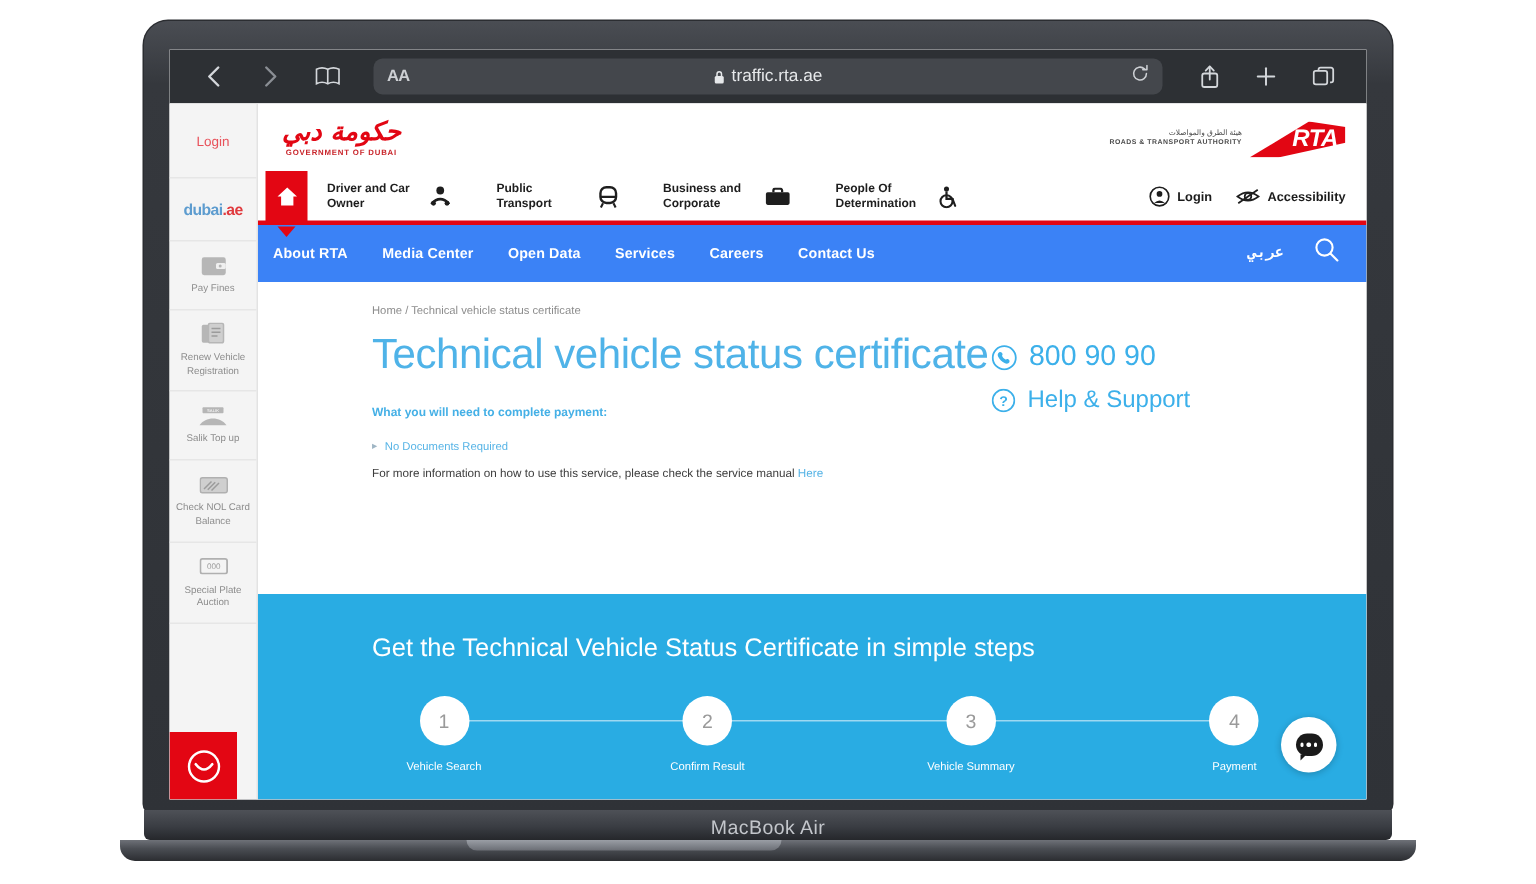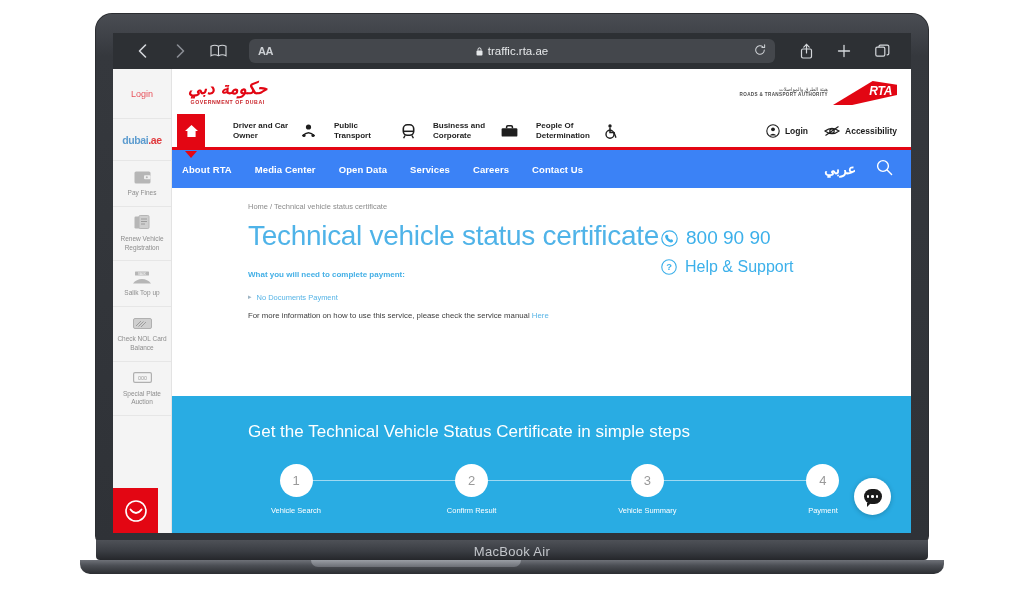--- a/index.html
+++ b/index.html
@@ -128,58 +128,58 @@
   .rta-ar { text-align: right; line-height: 1.25; }
   .rta-ar .l1 { font-size: 5px; color: #4c4c4c; letter-spacing: .4px; }
   .rta-ar .l2 { font-size: 4.6px; color: #4c4c4c; letter-spacing: .35px; font-weight: 700; }
   .rta-mark { position: relative; width: 64px; height: 26px; }
   .rta-mark .swoosh {
     position: absolute; inset: 0;
     background: #e20613;
     clip-path: polygon(0% 100%, 62% 8%, 100% 22%, 100% 62%, 30% 100%);
   }
   .rta-mark .txt {
-    position: absolute; right: 5px; top: 5px; color: #fff; font-size: 12px;
+    position: absolute; right: 5px; top: 5px; color: #fff; font-size: 16px;
     font-weight: 700; font-style: italic; letter-spacing: -.3px;
   }
 
   
   .main-nav {
     height: 35px; background: #fff; display: flex; align-items: center;
     padding-left: 5px; border-bottom: 3px solid #e30613; position: relative;
   }
   .home-tab {
     width: 28px; height: 35px; background: #e30613;
     display: flex; align-items: center; justify-content: center; flex: 0 0 28px;
     position: relative;
   }
   .home-tab:after {
     content: ""; position: absolute; left: 50%; bottom: -9px; transform: translateX(-50%);
     border-left: 6px solid transparent; border-right: 6px solid transparent;
     border-top: 7px solid #e30613;
   }
-  .nav-items { display: flex; align-items: center; gap: 0; padding-left: 28px; }
+  .nav-items { display: flex; align-items: center; gap: 12px; padding-left: 13px; }
   .nav-item { display: flex; align-items: center; gap: 6px; margin-right: 18px; }
   .nav-label {
     font-size: 8px; font-weight: 700; color: #1e1e1e; line-height: 1.25; max-width: 62px;
   }
   .nav-glyph { color: #1e1e1e; display: flex; align-items: center; }
   .nav-right { margin-left: auto; display: flex; align-items: center; gap: 16px; padding-right: 14px; }
   .nav-right-item { display: flex; align-items: center; gap: 5px; font-size: 8.5px; font-weight: 700; color: #1b1b1b; }
 
   
   .menu-bar {
     height: 38px; background: #3b82f6; display: flex; align-items: center;
     padding-left: 10px;
   }
   .menu-item {
     color: #fff; font-size: 9.5px; font-weight: 700; margin-right: 23px; letter-spacing: .1px;
   }
   .menu-right { margin-left: auto; display: flex; align-items: center; gap: 20px; padding-right: 18px; }
-  .menu-ar { color: #fff; font-size: 14px; font-weight: 700; }
+  .menu-ar { color: #fff; font-size: 10px; font-weight: 700; font-family: Liberation Mono, monospace; }
 
   
   .content { background: #fff; padding: 14px 0 0 0; flex: 1; position: relative; }
   .crumb { font-size: 7.5px; color: #8c8c8c; padding-left: 76px; }
   .hero-row { display: flex; padding: 0 20px 0 76px; margin-top: 10px; }
   .hero-left { flex: 1; min-width: 0; }
   .page-title { color: #4fb3e8; font-size: 28px; font-weight: 400; letter-spacing: -.3px; line-height: 1.1; }
   .need-title { color: #45b0e6; font-size: 8px; font-weight: 700; margin-top: 18px; }
   .doc-row { display: flex; align-items: center; gap: 5px; margin-top: 14px; }
   .doc-arrow { color: #9fb5c4; font-size: 7px; }
@@ -481,21 +481,21 @@
 
         <div class="content">
           <div class="crumb">Home / Technical vehicle status certificate</div>
 
           <div class="hero-row">
             <div class="hero-left">
               <div class="page-title">Technical vehicle status certificate</div>
               <div class="need-title">What you will need to complete payment:</div>
               <div class="doc-row">
                 <span class="doc-arrow">▸</span>
-                <span class="doc-text">No Documents Payment</span>
+                <span class="doc-text">No Documents Required</span>
               </div>
               <div class="more-info">
                 <span>For more information on how to use this service, please check the service manual</span>
                 <a href="#">Here</a>
               </div>
             </div>
 
             <div class="hero-right">
               <div class="contact-row">
                 <svg width="17" height="17" viewBox="0 0 17 17">

